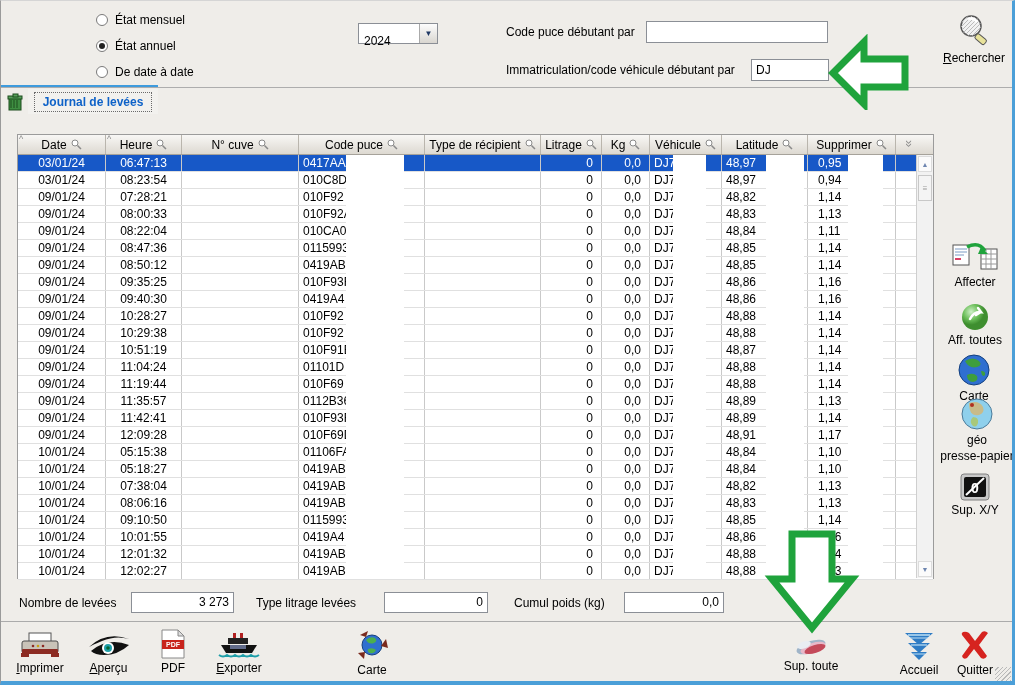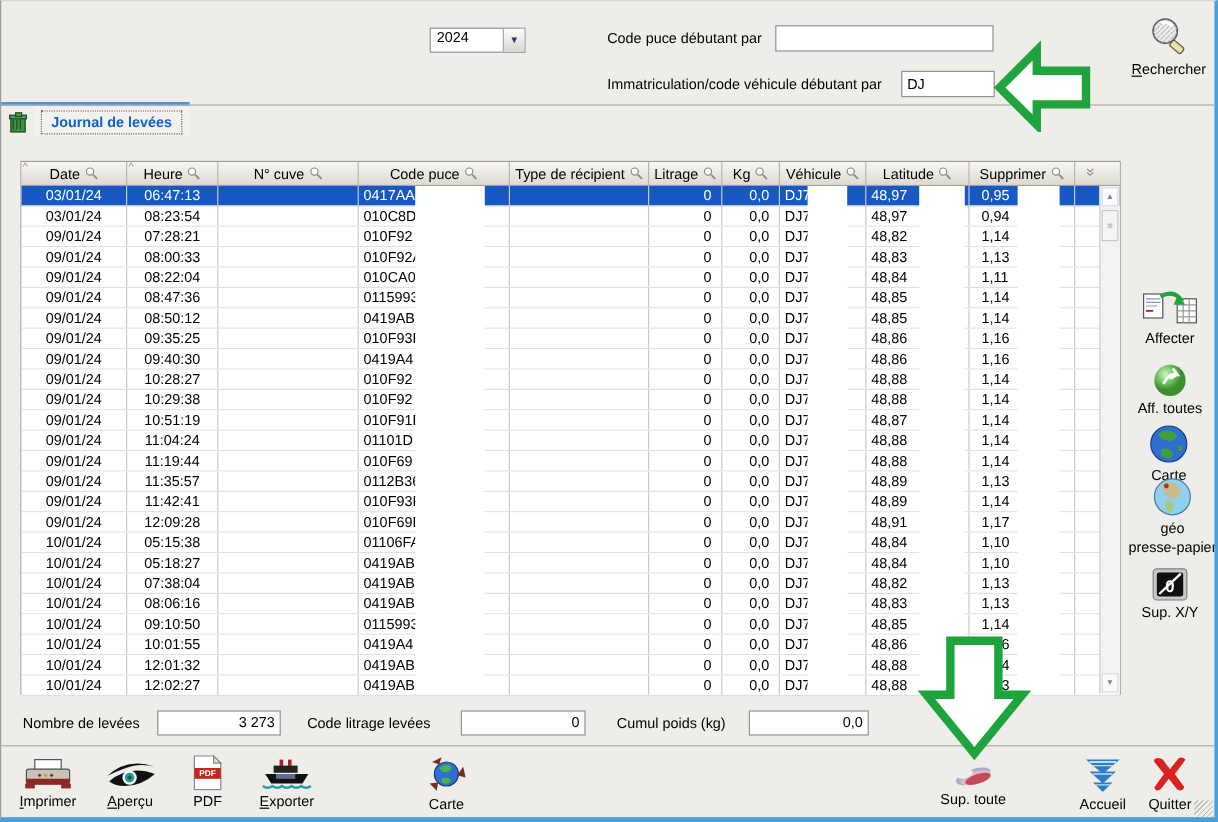--- a/index.html
+++ b/index.html
@@ -7,21 +7,21 @@
     border-left:1px solid #9a9a9a;border-top:1px solid #d5d5d5;
     border-right:3px solid var(--frame-blue,#4B9FD8);border-bottom:4px solid var(--frame-blue,#4B9FD8);
     box-sizing:border-box;font-size:12px;color:#000;}
   .abs{position:absolute;}
   
   .radio-row{display:flex;align-items:center;gap:7px;height:18px;}
   .radio{width:12px;height:12px;border:1px solid #7a7a7a;border-radius:50%;background:#fff;position:relative;box-sizing:border-box;}
   .radio.on::after{content:"";position:absolute;left:2px;top:2px;width:6px;height:6px;border-radius:50%;background:#222;}
   .field{background:#fff;border:1px solid #8b8f96;box-sizing:border-box;font-size:12px;padding:2px 4px;font-family:"Liberation Sans",sans-serif;}
   .select{display:flex;align-items:stretch;background:#fff;border:1px solid #8b8f96;box-sizing:border-box;}
-  .select .val{flex:1;padding:0 5px;}
+  .select .val{flex:1;padding:10px 5px;}
   .select .btn{width:17px;background:linear-gradient(#fdfdfd,#d9d6d0);border-left:1px solid #aaa;display:flex;align-items:center;justify-content:center;font-size:8px;color:#1F3864;}
   .lbl{white-space:nowrap;}
   
   .tabline{left:0;top:86px;width:100%;height:1px;background:#ADADAD;}
   .tabblue{left:0;top:84px;width:157px;height:3px;background:var(--tab-line,#3E9BDD);}
   .tab{left:27px;top:88px;width:130px;height:25px;background:#F2F1EE;display:flex;align-items:center;justify-content:center;}
   .tab .inner{border:1px dotted #6a6a6a;padding:2px 8px;color:var(--tab-blue,#0E62C8);font-weight:bold;white-space:nowrap;}
   
   .tbl{left:16px;top:133px;width:917px;height:445px;background:#fff;border:1px solid #9B9B9B;box-sizing:border-box;}
   .thead{display:flex;height:20px;background:linear-gradient(#F8F7F5,#DDD9D1);border-bottom:1px solid #A6A29A;box-sizing:border-box;}
@@ -52,20 +52,34 @@
   .grip{position:absolute;right:1px;bottom:0;width:16px;height:14px;
     background:repeating-linear-gradient(135deg,transparent,transparent 2px,#b9b9b9 2px,#b9b9b9 3px);}
   .arrow-svg{position:absolute;z-index:50;pointer-events:none;}
   .clip{overflow:hidden;}
 </style>
 </head>
 <body>
 
 <div class="window">
 
+  <div class="abs" style="left:95px;top:10px;display:flex;flex-direction:column;gap:8px;">
+    <div class="radio-row">
+      <span class="radio"></span>
+      <span class="lbl">État mensuel</span>
+    </div>
+    <div class="radio-row">
+      <span class="radio on"></span>
+      <span class="lbl">État annuel</span>
+    </div>
+    <div class="radio-row">
+      <span class="radio"></span>
+      <span class="lbl">De date à date</span>
+    </div>
+  </div>
 
   <div class="abs select" style="left:357px;top:22px;width:80px;height:21px;">
     <span class="val">2024</span>
     <span class="btn">▼</span>
   </div>
 
   <div class="abs lbl" style="left:505px;top:24px;">Code puce débutant par</div>
   <input class="abs field" style="left: 645px; top: 20px; width: 182px; height: 22px;" value="">
 
   <div class="abs lbl" style="left:505px;top:62px;">Immatriculation/code véhicule débutant par</div>
@@ -550,21 +564,21 @@
     .thead .th:nth-of-type(9){width:86px;} .thead .th:nth-of-type(10){width:88px;}
   </style>
 
   <div class="abs redact" style="left:345px;top:154px;width:58px;height:423px;"></div>
   <div class="abs redact" style="left:672px;top:154px;width:33px;height:423px;"></div>
   <div class="abs redact" style="left:765px;top:154px;width:38px;height:423px;"></div>
   <div class="abs redact" style="left:847px;top:154px;width:35px;height:423px;"></div>
 
   <div class="abs lbl" style="left:18px;top:595px;">Nombre de levées</div>
   <div class="abs sumfield" style="left:130px;top:591px;width:103px;height:21px;">3 273</div>
-  <div class="abs lbl" style="left:255px;top:595px;">Code litrage levées</div>
+  <div class="abs lbl" style="left:255px;top:595px;">Type litrage levées</div>
   <div class="abs sumfield" style="left:383px;top:591px;width:104px;height:21px;">0</div>
   <div class="abs lbl" style="left:513px;top:595px;">Cumul poids (kg)</div>
   <div class="abs sumfield" style="left:623px;top:591px;width:100px;height:21px;">0,0</div>
 
   <div class="abs toolsep"></div>
 
   <div class="tbtn" style="left:8px;top:630px;width:62px;">
     <svg width="42" height="28" viewBox="0 0 42 28">
       <rect x="10" y="2" width="22" height="9" fill="#fff" stroke="#555"></rect>
       <rect x="3" y="10" width="36" height="12" rx="2" fill="#C9C3B8" stroke="#4a4a4a"></rect>

